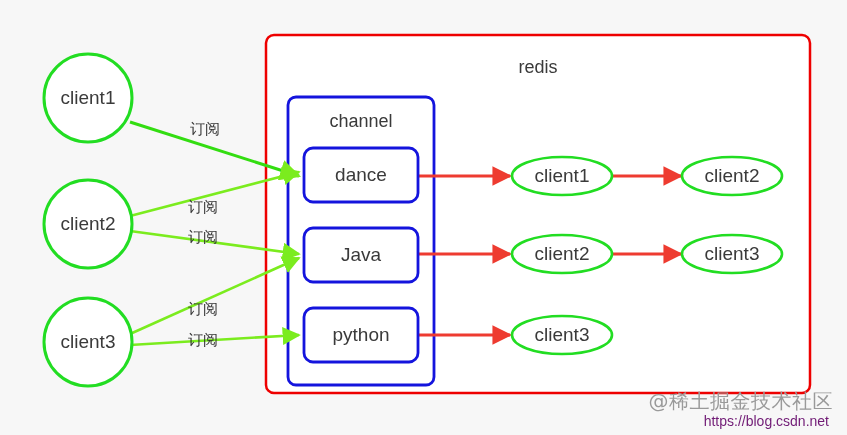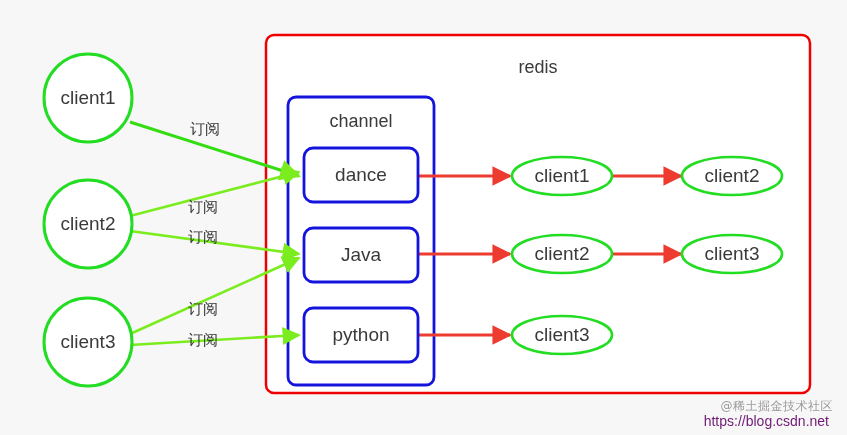--- a/index.html
+++ b/index.html
@@ -41,21 +41,21 @@
     font-size: 18px;
     fill: #3a3a3a;
     text-anchor: middle;
     dominant-baseline: middle;
   }
   .watermark-brand {
     position: absolute;
     right: 14px;
     bottom: 20px;
     font-family: "DejaVu Sans", "Liberation Sans", sans-serif;
-    font-size: 12px;
+    font-size: 20px;
     color: #9a9a9a;
     letter-spacing: 0.5px;
     white-space: nowrap;
     user-select: none;
     text-align: center;
   }
   .watermark-url {
     position: absolute;
     right: 18px;
     bottom: 6px;

